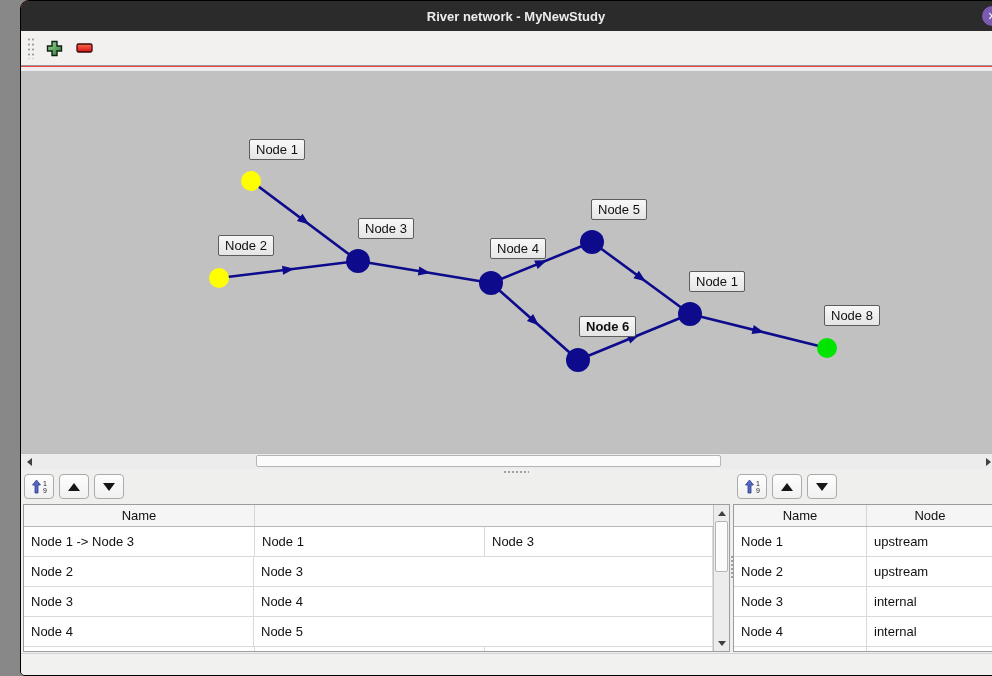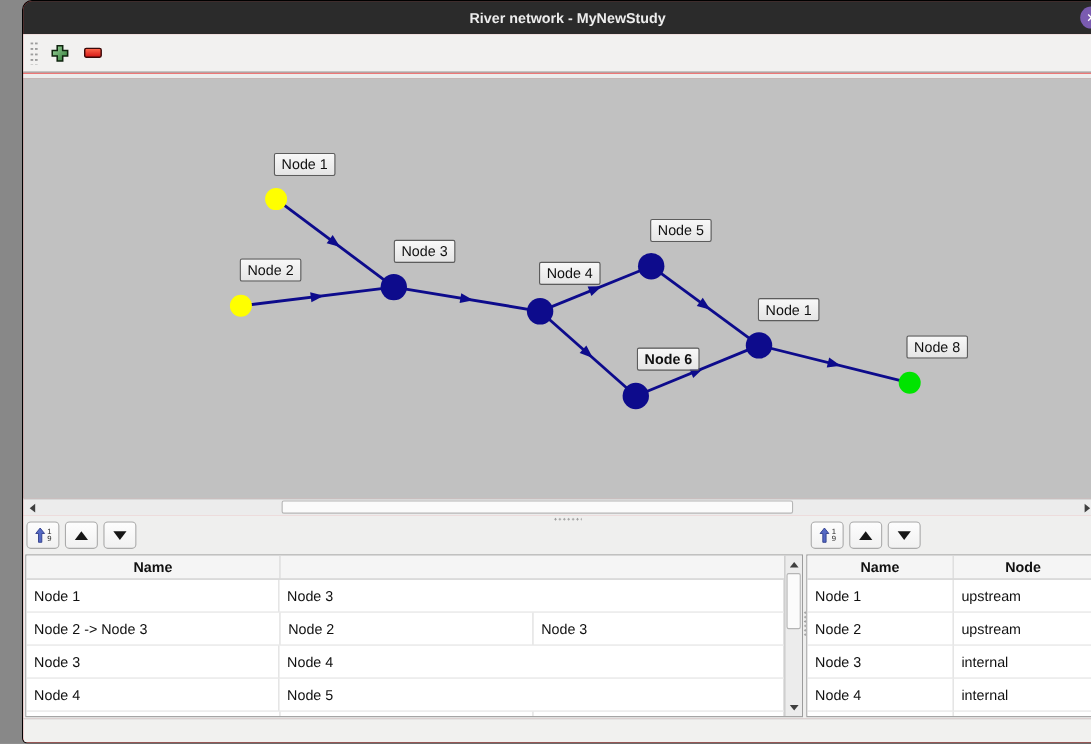--- a/index.html
+++ b/index.html
@@ -90,21 +90,21 @@
   .tri-up { border-left:6px solid transparent; border-right:6px solid transparent; border-bottom:8px solid #161616; }
   .tri-down { border-left:6px solid transparent; border-right:6px solid transparent; border-top:8px solid #161616; }
   
   .tbl {
     position:absolute; top:35px; height:148px; background:#fff;
     border:1px solid #9c9c9c; overflow:hidden; font-size:13px; color:#111;
   }
   .tbl-left  { left:2px;  width:707px; }
   .tbl-right { left:712px; width:278px; }
   .tbl .grid { position:absolute; left:0; top:0; bottom:0; right:16px; }
-  .hdr { display:flex; height:22px; background:#f5f5f5; border-bottom:1px solid #b8b8b8;font-weight:bold; }
+  .hdr { display:flex; height:22px; background:#f5f5f5; border-bottom:1px solid #b8b8b8; }
   .hdr .hc { text-align:center; line-height:21px; border-right:1px solid #d6d6d6; overflow:hidden; }
   .row { display:flex; height:30px; border-bottom:1px solid #dadada; background:#fff; }
   .row .cell { line-height:29px; padding-left:7px; border-right:1px solid #dadada; overflow:hidden; white-space:nowrap; }
   .tbl-left  .c0 { width:231px; } .tbl-left  .c1 { width:230px; } .tbl-left  .c2 { flex:1; }
   .tbl-right .c0 { width:133px; } .tbl-right .c2, .tbl-right .c1 { flex:1; }
   .tbl .vscroll { right:0; top:0; height:100%; left:auto; border-left:1px solid #c2c2c2; }
   
   .statusbar {
     position:absolute; left:0; top:652px; width:100%; height:22px;
     background:#f1f1ef; border-top:1px solid #d2d2d2;
@@ -253,25 +253,25 @@
         </span>
     </div>
 
     <div class="tbl tbl-left">
       <div class="grid">
         <div class="hdr">
             <div class="hc c0">Name</div>
           </div>
         <div class="rows">
             <div class="row">
+              <div class="cell c0">Node 1 -&gt; Node 3</div>
               <div class="cell c1">Node 1</div>
               <div class="cell c2">Node 3</div>
             </div>
             <div class="row">
-              <div class="cell c0">Node 2 -&gt; Node 3</div>
               <div class="cell c1">Node 2</div>
               <div class="cell c2">Node 3</div>
             </div>
             <div class="row">
               <div class="cell c1">Node 3</div>
               <div class="cell c2">Node 4</div>
             </div>
             <div class="row">
               <div class="cell c1">Node 4</div>
               <div class="cell c2">Node 5</div>

